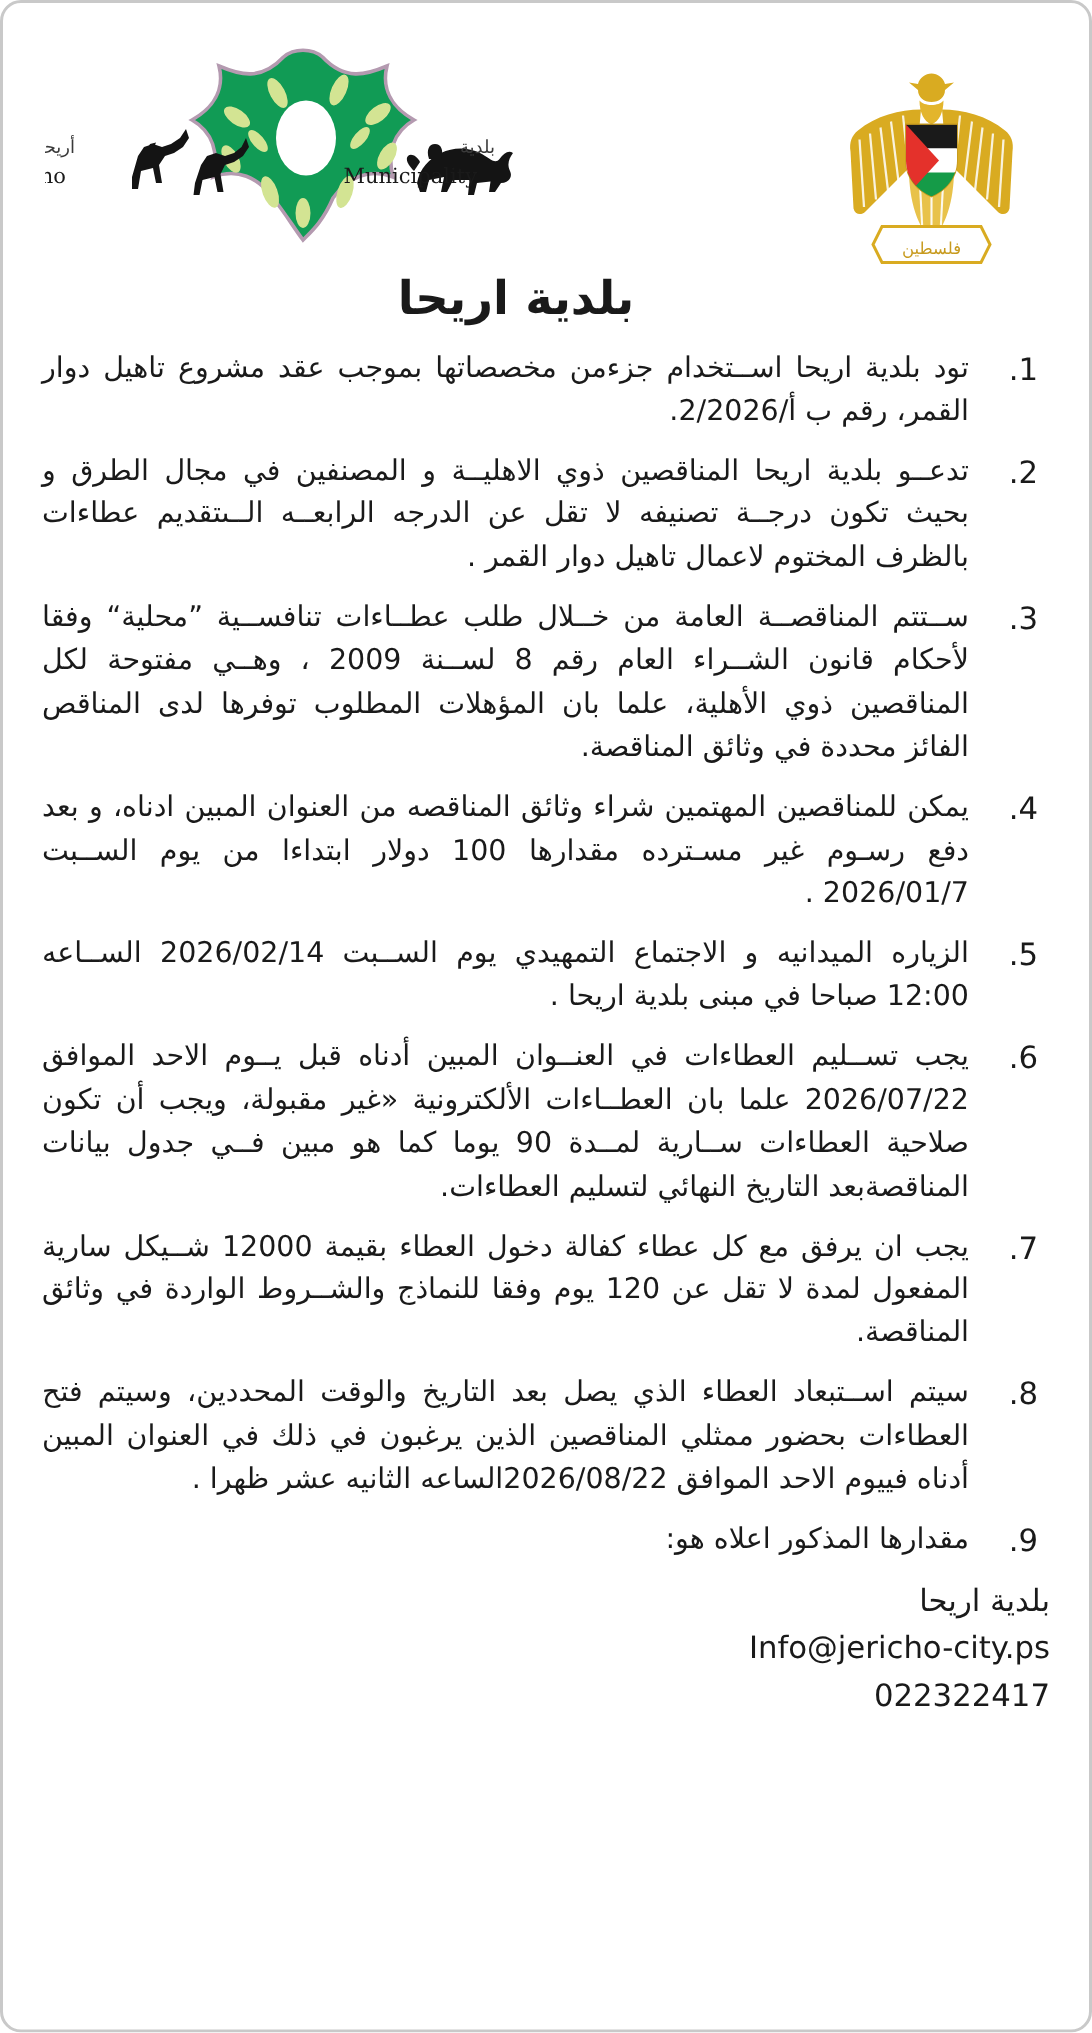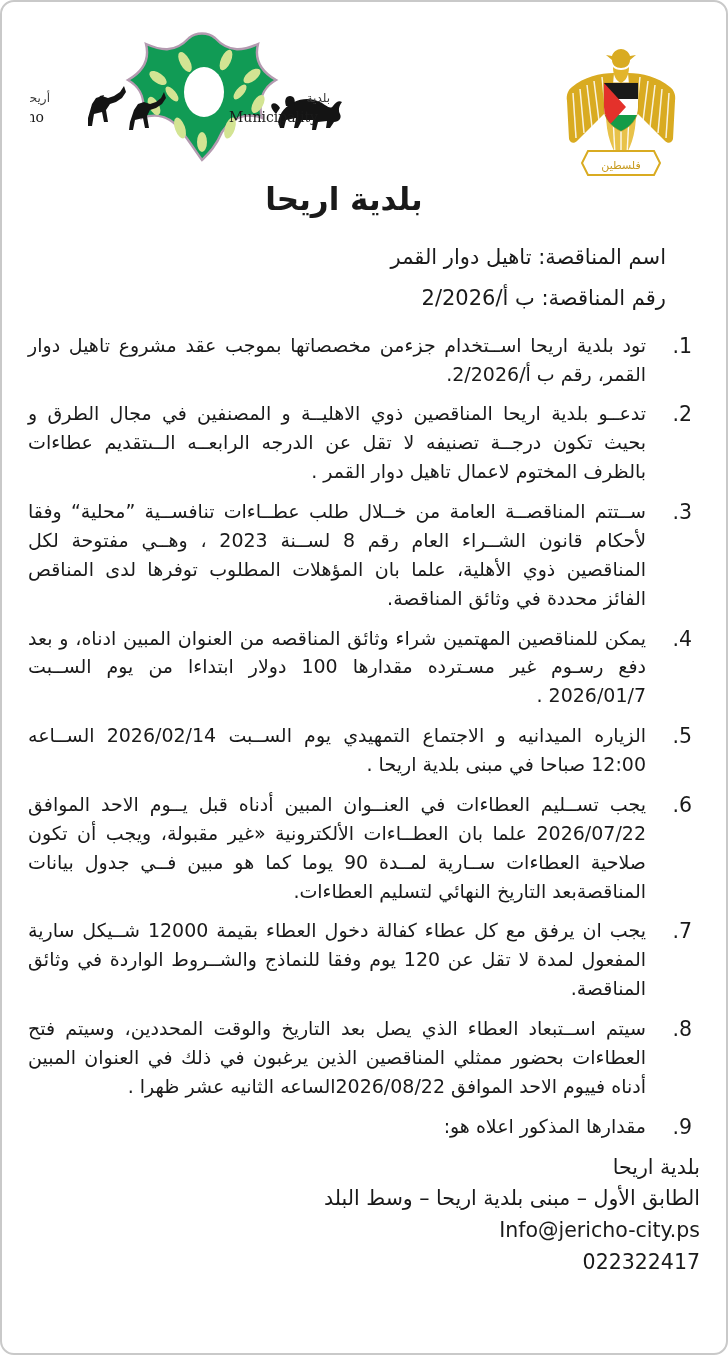--- a/index.html
+++ b/index.html
@@ -228,34 +228,30 @@
             <path d="M32 108 L98 108 L104 120 L98 132 L32 132 L26 120 Z" fill="#ffffff" stroke="#d9ab21" stroke-width="2"></path>
             <text x="65" y="126" text-anchor="middle" direction="rtl" font-family="DejaVu Sans, sans-serif" font-size="11" fill="#c79a1e">فلسطين</text>
           </g>
         </g>
       </svg>
     </div>
   </div>
 
   <div class="muni-title">بلدية اريحا</div>
 
-  <div class="subline">
-    <span class="ln">اسم المناقصة: تاهيل دوار القمر</span>
-    <span class="ln">رقم المناقصة: ب أ/2/2026</span>
-  </div>
 
   <ol class="clauses">
     <li>
         <span class="body">تود بلدية اريحا اســتخدام جزءمن مخصصاتها بموجب عقد مشروع تاهيل دوار القمر، رقم ب أ/2/2026.</span>
       </li>
     <li>
         <span class="body">تدعــو بلدية اريحا المناقصين ذوي الاهليــة و المصنفين في مجال الطرق و بحيث تكون درجــة تصنيفه لا تقل عن الدرجه الرابعــه الــىتقديم عطاءات بالظرف المختوم لاعمال تاهيل دوار القمر .</span>
       </li>
     <li>
-        <span class="body">ســتتم المناقصــة العامة من خــلال طلب عطــاءات تنافســية  ”محلية“ وفقا لأحكام قانون الشــراء العام رقم 8 لســنة 2023 ، وهــي مفتوحة لكل المناقصين ذوي الأهلية، علما بان المؤهلات المطلوب توفرها لدى المناقص الفائز محددة في  وثائق المناقصة.</span>
+        <span class="body">ســتتم المناقصــة العامة من خــلال طلب عطــاءات تنافســية  ”محلية“ وفقا لأحكام قانون الشــراء العام رقم 8 لســنة 2009 ، وهــي مفتوحة لكل المناقصين ذوي الأهلية، علما بان المؤهلات المطلوب توفرها لدى المناقص الفائز محددة في  وثائق المناقصة.</span>
       </li>
     <li>
         <span class="body">يمكن للمناقصين المهتمين شراء وثائق المناقصه من العنوان المبين ادناه، و بعد دفع رسـوم غير مسـترده مقدارها 100 دولار ابتداءا من يوم الســبت 2026/01/7 .</span>
       </li>
     <li>
         <span class="body">الزياره الميدانيه و الاجتماع التمهيدي يوم الســبت 2026/02/14 الســاعه 12:00 صباحا في مبنى بلدية اريحا .</span>
       </li>
     <li>
         <span class="body">يجب تســليم العطاءات في العنــوان المبين أدناه قبل يــوم الاحد الموافق 2026/07/22 علما بان العطــاءات الألكترونية «غير مقبولة، ويجب أن تكون صلاحية العطاءات ســارية لمــدة 90 يوما  كما هو مبين فــي جدول بيانات المناقصةبعد التاريخ النهائي لتسليم العطاءات.</span>
       </li>
@@ -265,18 +261,17 @@
     <li>
         <span class="body">سيتم اســتبعاد العطاء الذي يصل بعد التاريخ والوقت المحددين، وسيتم فتح العطاءات بحضور ممثلي المناقصين الذين يرغبون في ذلك في العنوان المبين أدناه فييوم الاحد الموافق 2026/08/22الساعه الثانيه عشر ظهرا .</span>
       </li>
     <li>
         <span class="body">مقدارها المذكور اعلاه هو:</span>
       </li>
   </ol>
 
   <div class="address">
     <span class="ln">بلدية اريحا</span>
-    <span class="ln">الطابق الأول – مبنى بلدية اريحا – وسط البلد</span>
     <span class="ltr">Info@jericho-city.ps</span>
     <span class="ltr">022322417</span>
   </div>
 
 </div>
 
 </body></html>

